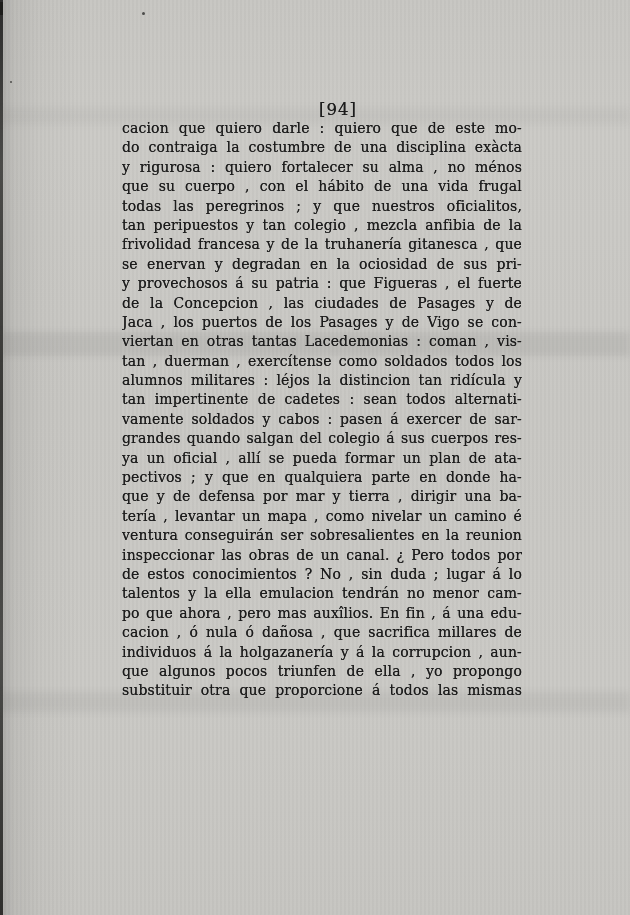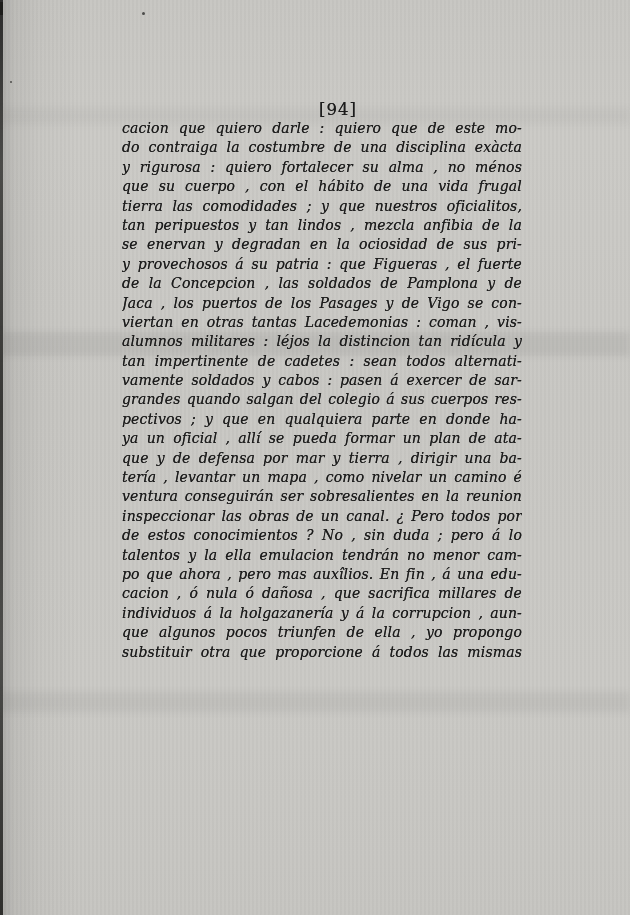--- a/index.html
+++ b/index.html
@@ -56,21 +56,20 @@
     line-height: 19.4px;
     letter-spacing: 0.15px;
     word-spacing: 0.5px;
     text-shadow: 0 0 0.6px rgba(25,25,25,0.85);
   }
   .text-line {
     text-align: justify;
     text-align-last: justify;
     height: 19.4px;
     overflow: hidden;
-    font-style: italic;
   }
 </style>
 </head>
 <body>
 
 <div class="page">
 
   <div class="edge-strip"></div>
   <div class="band band-1"></div>
   <div class="band band-2"></div>
@@ -79,38 +78,40 @@
   <div class="speck speck-2"></div>
   <div class="speck speck-3"></div>
 
   <div class="folio">[94]</div>
 
   <div class="text-block">
     <div class="text-line">cacion que quiero darle : quiero que de este mo-</div>
     <div class="text-line">do contraiga la costumbre de una disciplina exàcta</div>
     <div class="text-line">y rigurosa : quiero fortalecer su alma , no ménos</div>
     <div class="text-line">que su cuerpo , con el hábito de una vida frugal</div>
-    <div class="text-line">tierra las comodidades ; y que nuestros oficialitos,</div>
-    <div class="text-line">tan peripuestos y tan lindos , mezcla anfibia de la</div>
+    <div class="text-line">todas las peregrinos ; y que nuestros oficialitos,</div>
+    <div class="text-line">tan peripuestos y tan colegio , mezcla anfibia de la</div>
+    <div class="text-line">frivolidad francesa y de la truhanería gitanesca , que</div>
     <div class="text-line">se enervan y degradan en la ociosidad de sus pri-</div>
     <div class="text-line">y provechosos á su patria : que Figueras , el fuerte</div>
-    <div class="text-line">de la Concepcion , las soldados de Pamplona y de</div>
+    <div class="text-line">de la Concepcion , las ciudades de Pasages y de</div>
     <div class="text-line">Jaca , los puertos de los Pasages y de Vigo se con-</div>
     <div class="text-line">viertan en otras tantas Lacedemonias : coman , vis-</div>
+    <div class="text-line">tan , duerman , exercítense como soldados todos los</div>
     <div class="text-line">alumnos militares : léjos la distincion tan ridícula y</div>
     <div class="text-line">tan impertinente de cadetes : sean todos alternati-</div>
     <div class="text-line">vamente soldados y cabos : pasen á exercer de sar-</div>
     <div class="text-line">grandes quando salgan del colegio á sus cuerpos res-</div>
+    <div class="text-line">ya un oficial , allí se pueda formar un plan de ata-</div>
     <div class="text-line">pectivos ; y que en qualquiera parte en donde ha-</div>
-    <div class="text-line">ya un oficial , allí se pueda formar un plan de ata-</div>
     <div class="text-line">que y de defensa por mar y tierra , dirigir una ba-</div>
     <div class="text-line">tería , levantar un mapa , como nivelar un camino é</div>
     <div class="text-line">ventura conseguirán ser sobresalientes en la reunion</div>
     <div class="text-line">inspeccionar las obras de un canal. ¿ Pero todos por</div>
-    <div class="text-line">de estos conocimientos ? No , sin duda ; pero á lo</div>
+    <div class="text-line">de estos conocimientos ? No , sin duda ; lugar á lo</div>
     <div class="text-line">talentos y la ella emulacion tendrán no menor cam-</div>
     <div class="text-line">po que ahora , pero mas auxîlios. En fin , á una edu-</div>
     <div class="text-line">cacion , ó nula ó dañosa , que sacrifica millares de</div>
     <div class="text-line">individuos á la holgazanería y á la corrupcion , aun-</div>
     <div class="text-line">que algunos pocos triunfen de ella , yo propongo</div>
     <div class="text-line">substituir otra que proporcione á todos las mismas</div>
   </div>
 
 </div>
 

